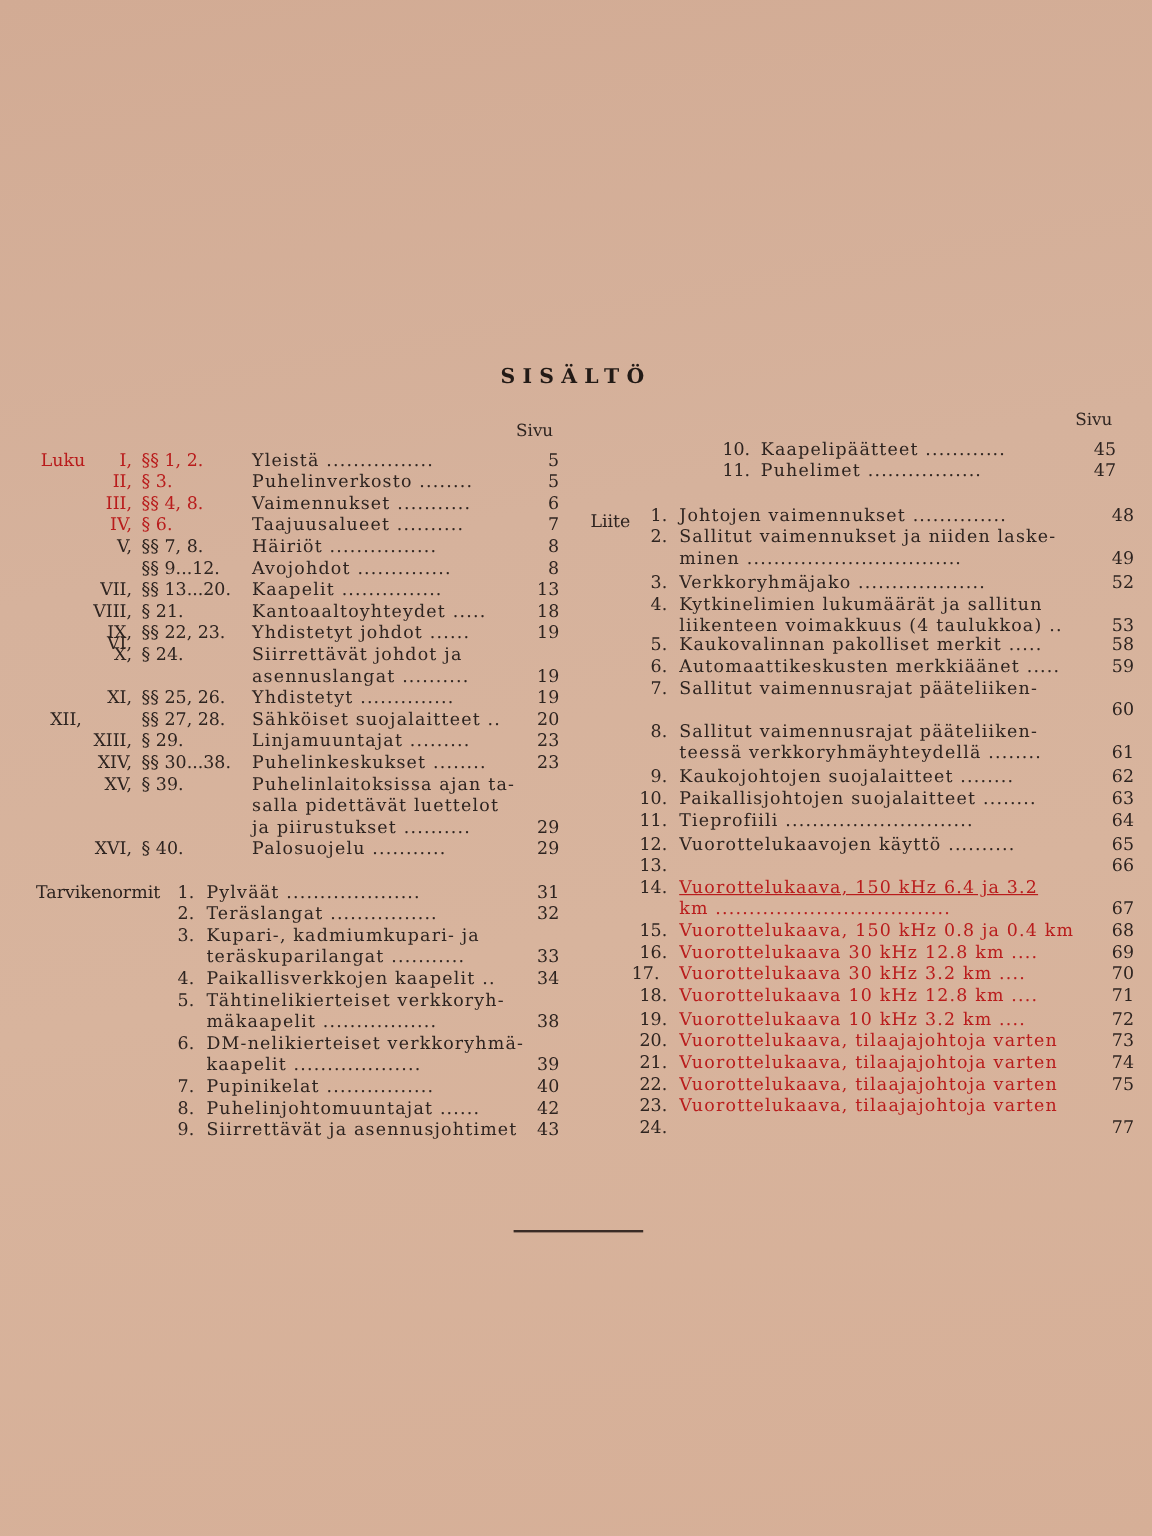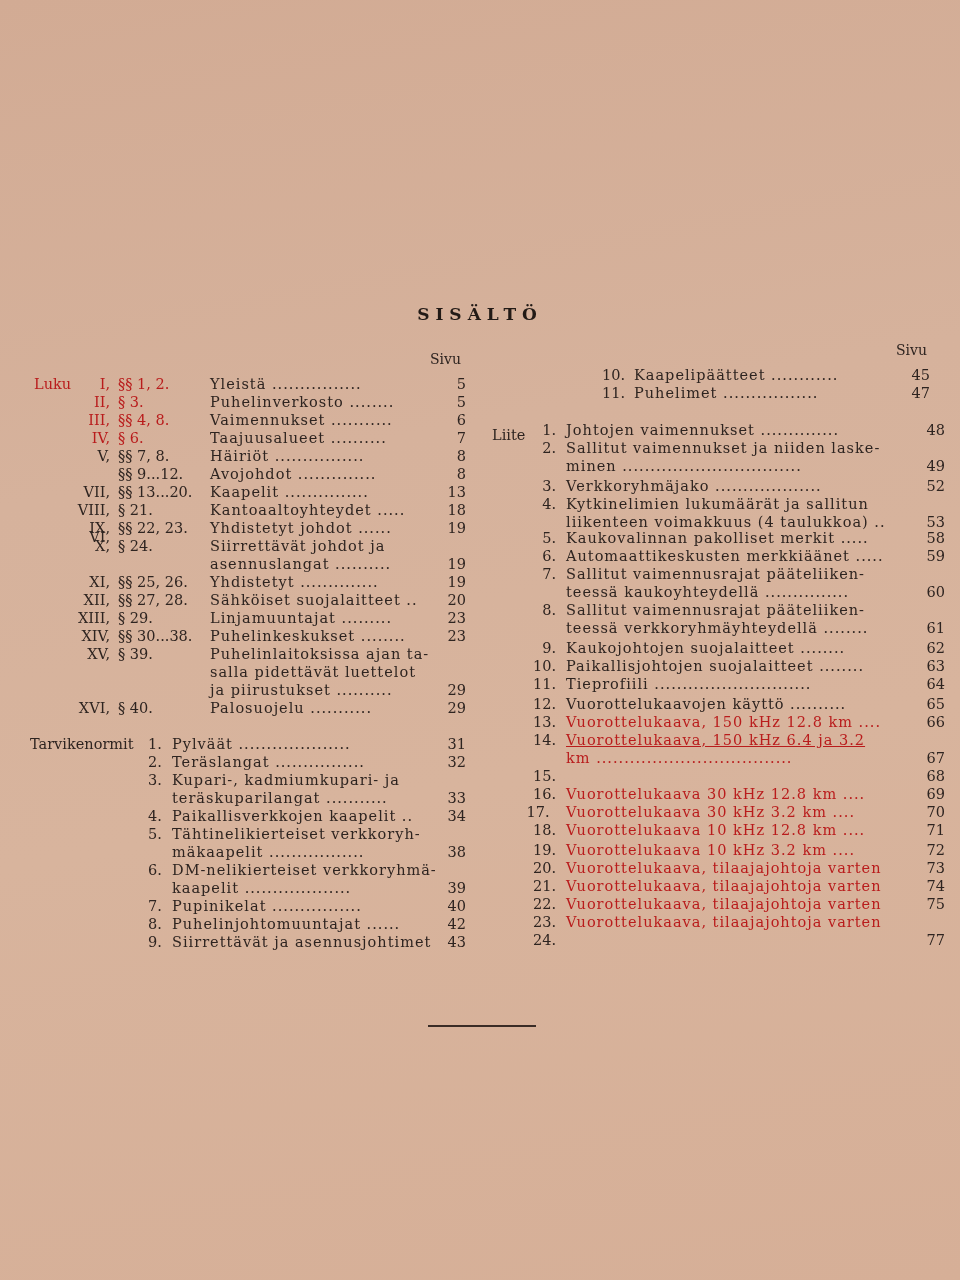--- a/index.html
+++ b/index.html
@@ -72,21 +72,21 @@
     <div class="row pg" style="left: 436px; top: 519px;">19</div>
     <div class="row" style="left: 0px; top: 537px; width: 110px; text-align: right;">X,</div>
     <div class="row" style="left: 118px; top: 537px;">§ 24.</div>
     <div class="row dots" style="left: 210px; top: 537px;">Siirrettävät johdot ja</div>
     <div class="row dots" style="left: 210px; top: 555px;">asennuslangat ..........</div>
     <div class="row pg" style="left: 436px; top: 555px;">19</div>
     <div class="row" style="left: 0px; top: 573px; width: 110px; text-align: right;">XI,</div>
     <div class="row" style="left: 118px; top: 573px;">§§ 25, 26.</div>
     <div class="row dots" style="left: 210px; top: 573px;">Yhdistetyt ..............</div>
     <div class="row pg" style="left: 436px; top: 573px;">19</div>
-    <div class="row" style="left: 0px; top: 591px; width: 110px; text-align: right;">XII,</div>
+    <div class="row" style="left: 0px; top: 591px; width: 110px; text-align: center;">XII,</div>
     <div class="row" style="left: 118px; top: 591px;">§§ 27, 28.</div>
     <div class="row dots" style="left: 210px; top: 591px;">Sähköiset suojalaitteet ..</div>
     <div class="row pg" style="left: 436px; top: 591px;">20</div>
     <div class="row" style="left: 0px; top: 609px; width: 110px; text-align: right;">XIII,</div>
     <div class="row" style="left: 118px; top: 609px;">§ 29.</div>
     <div class="row dots" style="left: 210px; top: 609px;">Linjamuuntajat .........</div>
     <div class="row pg" style="left: 436px; top: 609px;">23</div>
     <div class="row" style="left: 0px; top: 627px; width: 110px; text-align: right;">XIV,</div>
     <div class="row" style="left: 118px; top: 627px;">§§ 30...38.</div>
     <div class="row dots" style="left: 210px; top: 627px;">Puhelinkeskukset ........</div>
@@ -157,46 +157,45 @@
     <div class="row dots" style="left: 566px; top: 513px;">liikenteen voimakkuus (4 taulukkoa) ..</div>
     <div class="row pg" style="left: 915px; top: 513px;">53</div>
     <div class="row" style="left: 520px; top: 529px; width: 36px; text-align: right;">5.</div>
     <div class="row dots" style="left: 566px; top: 529px;">Kaukovalinnan pakolliset merkit .....</div>
     <div class="row pg" style="left: 915px; top: 529px;">58</div>
     <div class="row" style="left: 520px; top: 547px; width: 36px; text-align: right;">6.</div>
     <div class="row dots" style="left: 566px; top: 547px;">Automaattikeskusten merkkiäänet .....</div>
     <div class="row pg" style="left: 915px; top: 547px;">59</div>
     <div class="row" style="left: 520px; top: 565px; width: 36px; text-align: right;">7.</div>
     <div class="row dots" style="left: 566px; top: 565px;">Sallitut vaimennusrajat pääteliiken-</div>
-    <div class="row dots" style="left: 566px; top: 583px;">teessä kaukoyhteydellä ...............</div>
     <div class="row pg" style="left: 915px; top: 583px;">60</div>
     <div class="row" style="left: 520px; top: 601px; width: 36px; text-align: right;">8.</div>
     <div class="row dots" style="left: 566px; top: 601px;">Sallitut vaimennusrajat pääteliiken-</div>
     <div class="row dots" style="left: 566px; top: 619px;">teessä verkkoryhmäyhteydellä ........</div>
     <div class="row pg" style="left: 915px; top: 619px;">61</div>
     <div class="row" style="left: 520px; top: 639px; width: 36px; text-align: right;">9.</div>
     <div class="row dots" style="left: 566px; top: 639px;">Kaukojohtojen suojalaitteet ........</div>
     <div class="row pg" style="left: 915px; top: 639px;">62</div>
     <div class="row" style="left: 520px; top: 657px; width: 36px; text-align: right;">10.</div>
     <div class="row dots" style="left: 566px; top: 657px;">Paikallisjohtojen suojalaitteet ........</div>
     <div class="row pg" style="left: 915px; top: 657px;">63</div>
     <div class="row" style="left: 520px; top: 675px; width: 36px; text-align: right;">11.</div>
     <div class="row dots" style="left: 566px; top: 675px;">Tieprofiili ............................</div>
     <div class="row pg" style="left: 915px; top: 675px;">64</div>
     <div class="row" style="left: 520px; top: 695px; width: 36px; text-align: right;">12.</div>
     <div class="row dots" style="left: 566px; top: 695px;">Vuorottelukaavojen käyttö ..........</div>
     <div class="row pg" style="left: 915px; top: 695px;">65</div>
     <div class="row" style="left: 520px; top: 713px; width: 36px; text-align: right;">13.</div>
-    <div class="row dots faint" style="left: 566px; top: 713px;">Vuorottelukaava, 150 kHz 12.8 km ....</div>
     <div class="row pg" style="left: 915px; top: 713px;">66</div>
     <div class="row" style="left: 520px; top: 731px; width: 36px; text-align: right;">14.</div>
     <div class="row dots faint" style="left: 566px; top: 731px; text-decoration: underline;">Vuorottelukaava, 150 kHz 6.4 ja 3.2</div>
     <div class="row dots faint" style="left: 566px; top: 749px;">km ...................................</div>
     <div class="row pg" style="left: 915px; top: 749px;">67</div>
     <div class="row" style="left: 520px; top: 767px; width: 36px; text-align: right;">15.</div>
+    <div class="row dots faint" style="left: 566px; top: 767px;">Vuorottelukaava, 150 kHz 0.8 ja 0.4 km</div>
     <div class="row pg" style="left: 915px; top: 767px;">68</div>
     <div class="row" style="left: 520px; top: 785px; width: 36px; text-align: right;">16.</div>
     <div class="row dots faint" style="left: 566px; top: 785px;">Vuorottelukaava 30 kHz 12.8 km ....</div>
     <div class="row pg" style="left: 915px; top: 785px;">69</div>
     <div class="row" style="left: 520px; top: 803px; width: 36px; text-align: center;">17.</div>
     <div class="row dots faint" style="left: 566px; top: 803px;">Vuorottelukaava 30 kHz 3.2 km ....</div>
     <div class="row pg" style="left: 915px; top: 803px;">70</div>
     <div class="row" style="left: 520px; top: 821px; width: 36px; text-align: right;">18.</div>
     <div class="row dots faint" style="left: 566px; top: 821px;">Vuorottelukaava 10 kHz 12.8 km ....</div>
     <div class="row pg" style="left: 915px; top: 821px;">71</div>

